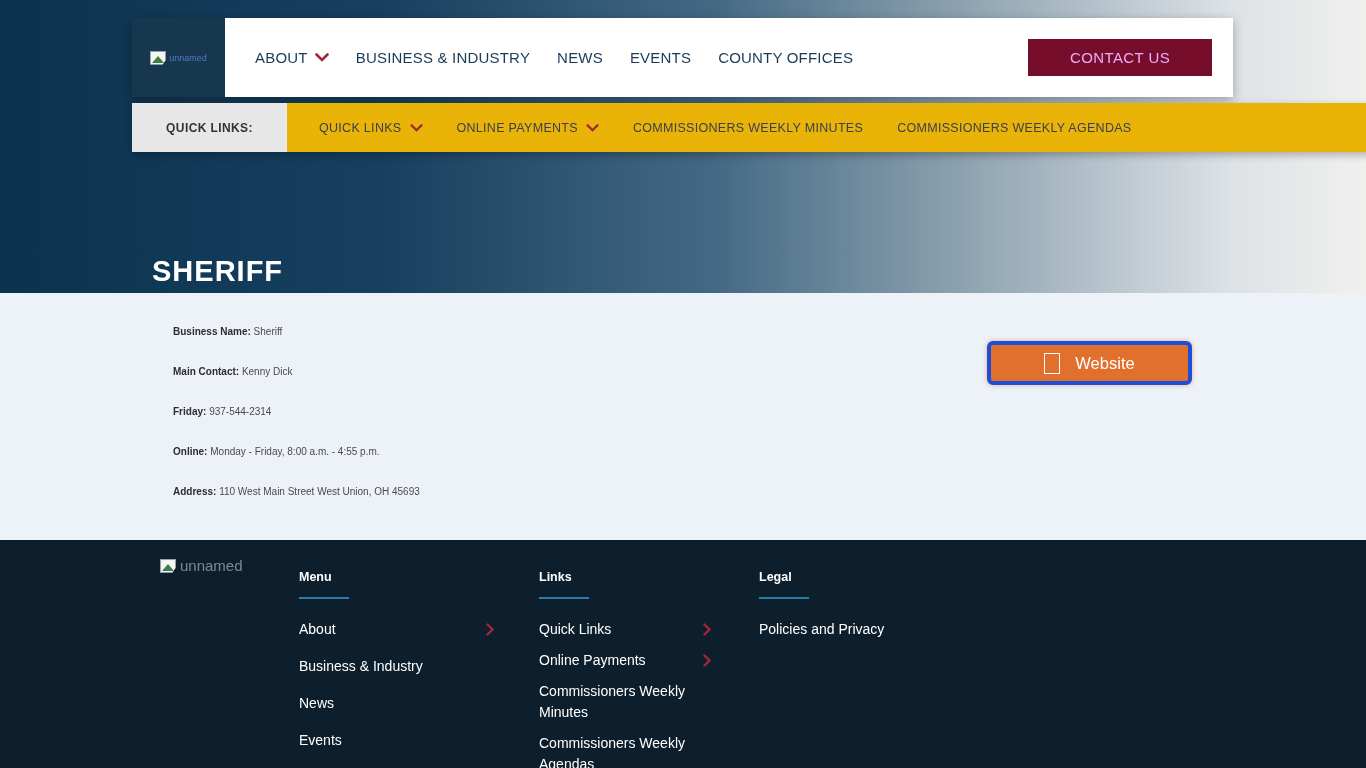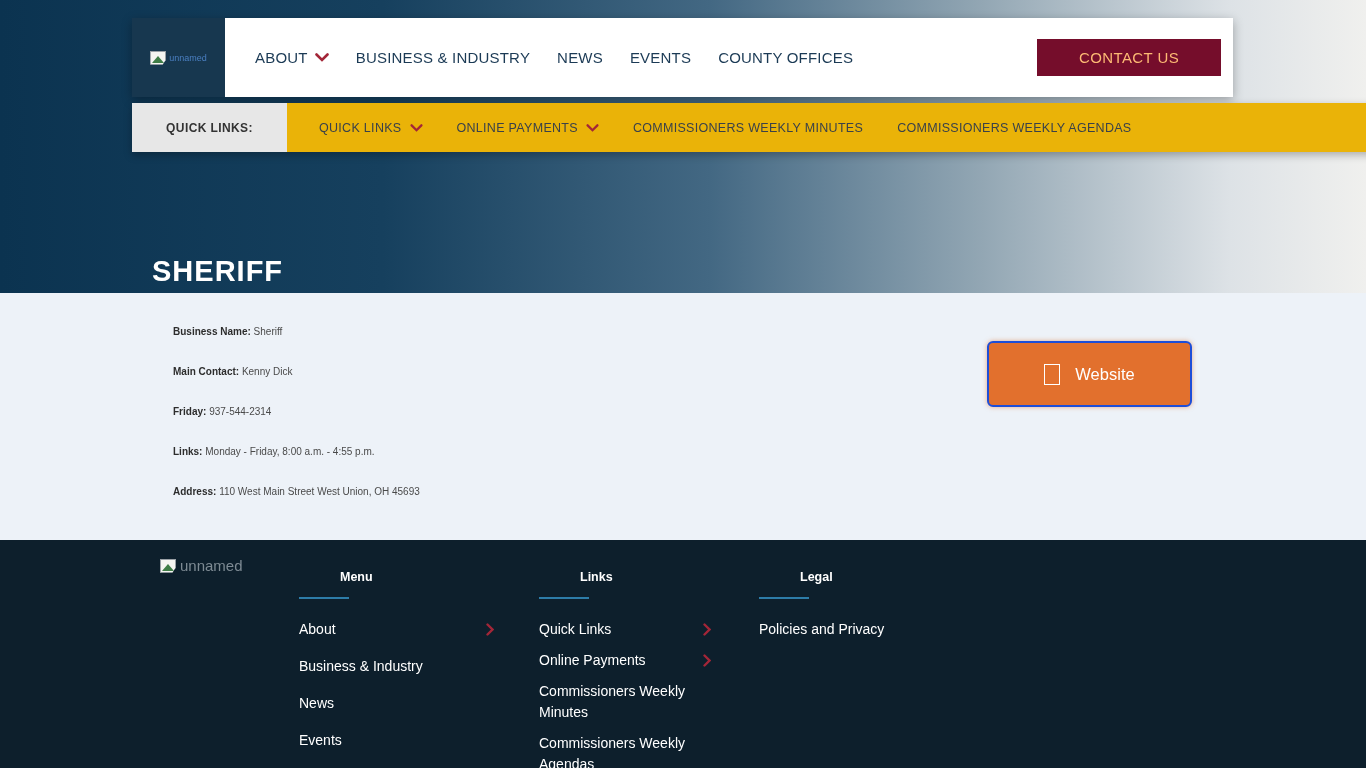--- a/index.html
+++ b/index.html
@@ -41,22 +41,22 @@
     border-left:6px solid transparent; border-right:6px solid transparent;
     border-bottom:7px solid #3f7d47;
   }
   .logo-alt { font-size:9px; color:#4a7fc1; max-width:46px; overflow:hidden; white-space:nowrap; }
   .main-nav { display:flex; align-items:center; gap:27px; margin-left:30px; }
   .nav-item {
     font-size:15px; color:#1b3a55; letter-spacing:0.2px; cursor:pointer;
     display:flex; align-items:center; gap:7px; white-space:nowrap;
   }
   .contact-btn {
-    margin-left:auto; margin-right:12px;
-    width:184px; height:37px; background:#750d2b; color:#fdba74;
+    margin-left:auto; margin-right:21px;
+    width:184px; height:37px; background:#750d2b; color:#f0abfc;
     border:none; font-size:15px; letter-spacing:0.4px; cursor:pointer;
     font-family:"Liberation Sans", sans-serif;
   }
 
   
   .quickbar {
     position:absolute; left:132px; top:103px; width:1307px; height:49px;
     background:#eab308; display:flex; align-items:center;
     box-shadow:0 3px 8px rgba(0,0,0,0.28);
   }
@@ -79,22 +79,22 @@
   
   .content {
     position:absolute; top:293px; left:0; width:1366px; height:247px;
     background:#edf2f8;
   }
   .detail-fields { position:absolute; left:173px; top:31px; }
   .field-row { margin-bottom:25px; font-size:10px; line-height:15px; }
   .field-label { font-weight:bold; color:#2d2d2d; }
   .field-value { color:#4a4a4a; }
   .website-btn {
-    position:absolute; left:987px; top:48px; width:205px; height:66px;
-    background:#e2702d; border:2px solid #1d4ed8; border-radius:6px;
+    position:absolute; left:987px; top:48px; width:205px; height:44px;
+    background:#e2702d; border:4px solid #1d4ed8; border-radius:6px;
     box-shadow:0 0 5px rgba(226,112,45,0.55);
     display:flex; align-items:center; justify-content:center; gap:15px;
     color:#ffffff; font-size:16.5px; cursor:pointer;
     font-family:"Liberation Sans", sans-serif;
   }
   .website-btn .tofu { width:16px; height:21px; border-color:#ffffff; }
 
   
   .footer {
     position:absolute; top:540px; left:0; width:1366px; height:228px;
@@ -102,21 +102,21 @@
   }
   .footer-logo {
     position:absolute; left:160px; top:17px;
     display:flex; align-items:center; gap:4px;
   }
   .footer-logo .logo-alt { font-size:15px; color:#7d8a93; max-width:80px; }
   .footer-col { position:absolute; top:30px; }
   .footer-col.menu  { left:299px; }
   .footer-col.links { left:539px; }
   .footer-col.legal { left:759px; }
-  .footer-heading { font-size:12.5px; font-weight:bold; color:#ffffff;margin-left:41px; }
+  .footer-heading { font-size:12.5px; font-weight:bold; color:#ffffff; }
   .footer-rule { width:50px; border-bottom:2px solid #2d7ca8; margin-top:13px; margin-bottom:20px; }
   .footer-item {
     display:flex; justify-content:space-between; align-items:flex-start;
     margin-bottom:10px; cursor:pointer;
   }
   .footer-item .label {
     font-size:14px; color:#ffffff; line-height:21px;
   }
   .footer-col.menu  .footer-item { width:195px; margin-bottom:16px; }
   .footer-col.links .footer-item { width:172px; }
@@ -191,21 +191,21 @@
     </div>
     <div class="field-row">
       <span class="field-label">Main Contact:</span>
       <span class="field-value">Kenny Dick</span>
     </div>
     <div class="field-row">
       <span class="field-label">Friday:</span>
       <span class="field-value">937-544-2314</span>
     </div>
     <div class="field-row">
-      <span class="field-label">Links:</span>
+      <span class="field-label">Online:</span>
       <span class="field-value">Monday - Friday, 8:00 a.m. - 4:55 p.m.</span>
     </div>
     <div class="field-row">
       <span class="field-label">Address:</span>
       <span class="field-value">110 West Main Street West Union, OH 45693</span>
     </div>
   </div>
   <div class="website-btn">
     <span class="tofu"></span>
     <span>Website</span>

